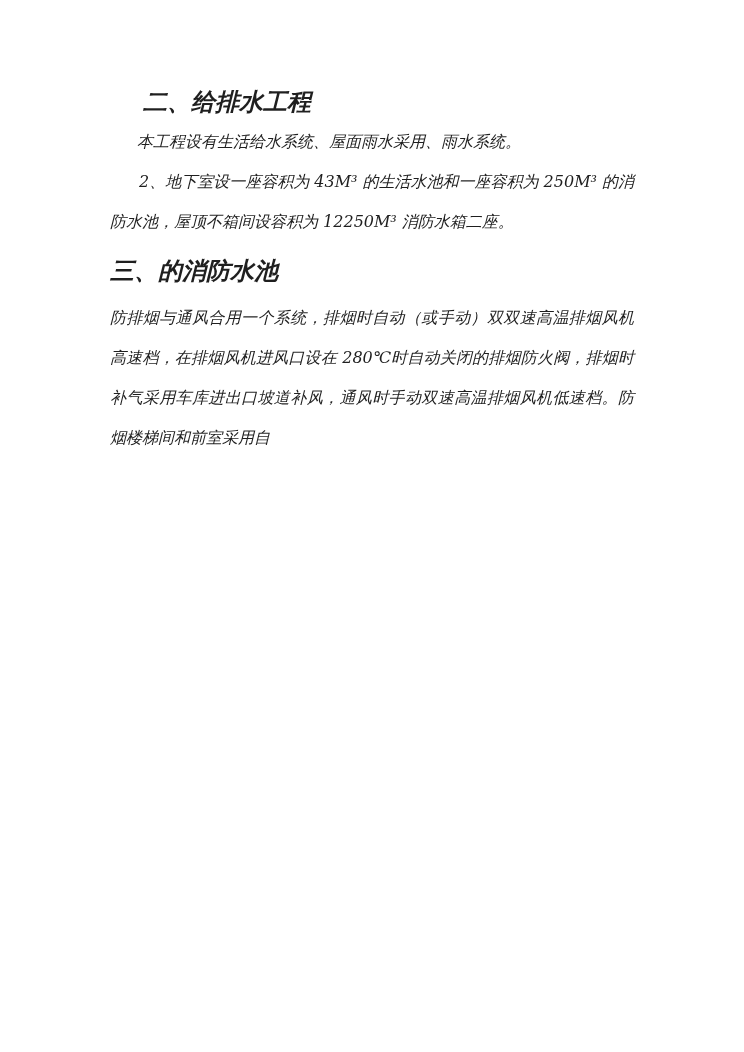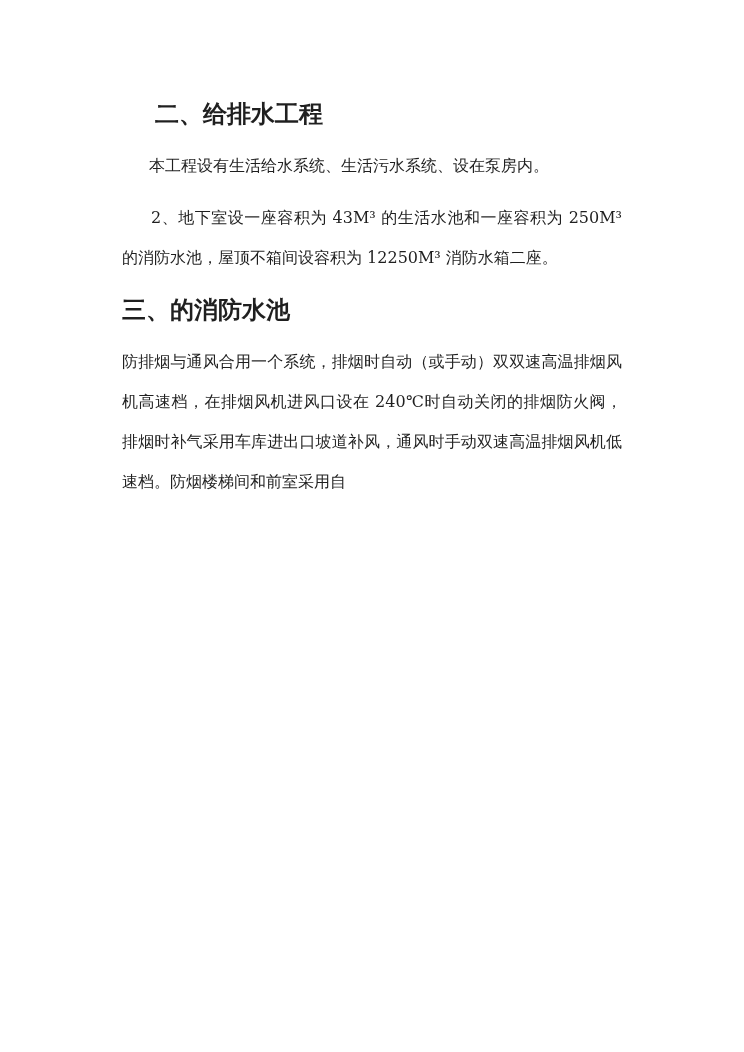--- a/index.html
+++ b/index.html
@@ -15,46 +15,47 @@
     background: #ffffff;
     padding: 82px 110px 0 110px;
     overflow: hidden;
     font-family: "DejaVu Serif", "Liberation Serif", serif;
     color: #1f1f1f;
     font-size: 16px;
     line-height: 40px;
     text-align: justify;
   }
   .block {
-    margin: 12px;
+    margin: 0;
     padding: 0;
+    font-style: italic;
   }
   .heading {
     font-weight: bold;
   }
   .gap    { margin-top: 7px; }
   .gap-lg { margin-top: 9px; }
   .ind-heading { text-indent: 33px; }
   .ind-intro   { text-indent: 27px; }
   .ind-p1      { text-indent: 22px; }
   .ind-p2      { text-indent: 29px; }
 </style>
 </head>
 <body>
 
 <div class="page">
 
   <h2 class="block heading ind-heading">二、给排水工程</h2>
 
-  <p class="block ind-intro">本工程设有生活给水系统、生活污水系统、设在泵房内。</p>
+  <p class="block ind-intro">本工程设有生活给水系统、屋面雨水采用、雨水系统。</p>
 
 
   <p class="block ind-p2">2、地下室设一座容积为 43M³ 的生活水池和一座容积为 250M³ 的消防水池，屋顶不箱间设容积为 12250M³ 消防水箱二座。</p>
 
 
 
 
 
   <h2 class="block heading gap-lg">三、的消防水池</h2>
 
-  <p class="block gap">防排烟与通风合用一个系统，排烟时自动（或手动）双双速高温排烟风机高速档，在排烟风机进风口设在 240℃时自动关闭的排烟防火阀，排烟时补气采用车库进出口坡道补风，通风时手动双速高温排烟风机低速档。防烟楼梯间和前室采用自</p>
+  <p class="block gap">防排烟与通风合用一个系统，排烟时自动（或手动）双双速高温排烟风机高速档，在排烟风机进风口设在 280℃时自动关闭的排烟防火阀，排烟时补气采用车库进出口坡道补风，通风时手动双速高温排烟风机低速档。防烟楼梯间和前室采用自</p>
 
 </div>
 
 </body></html>

